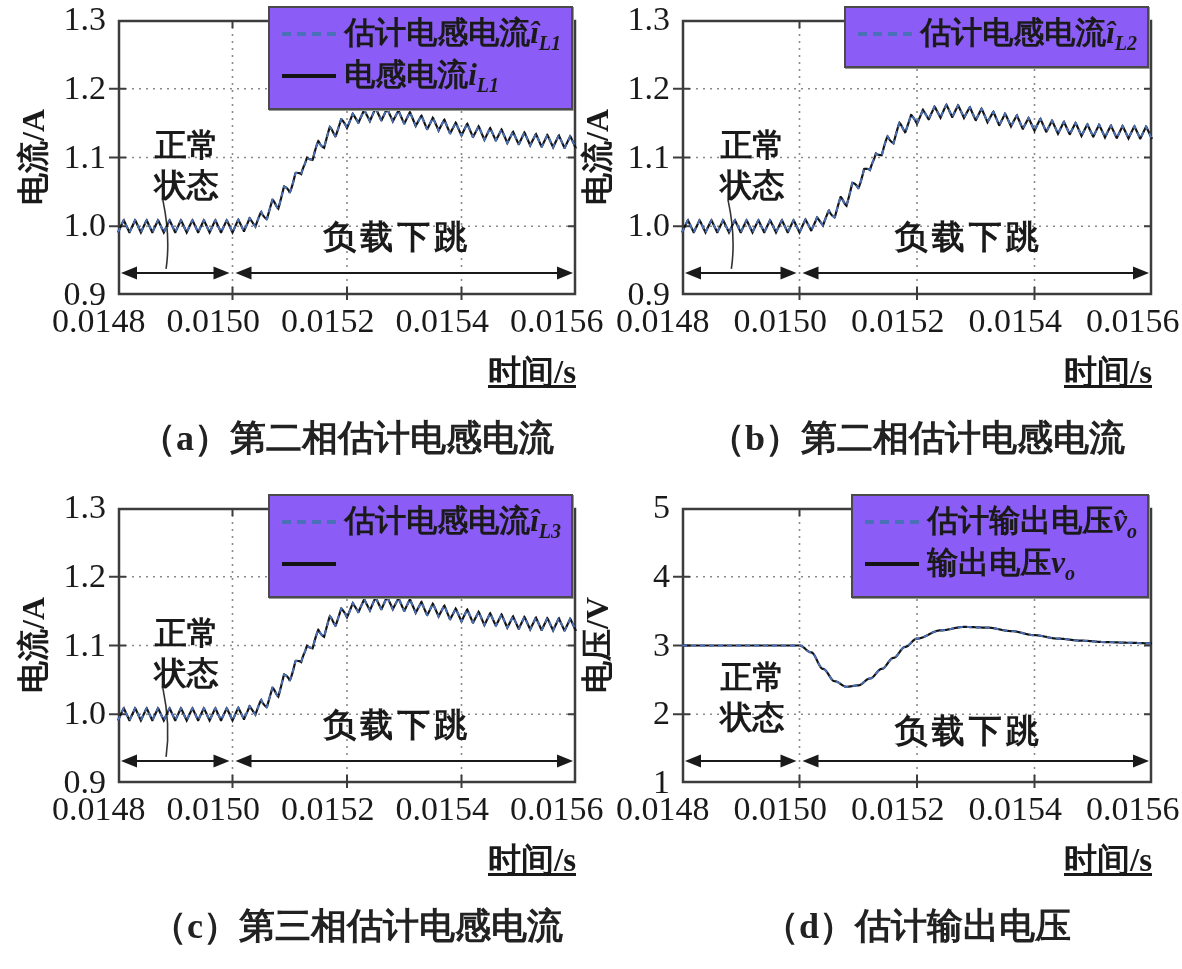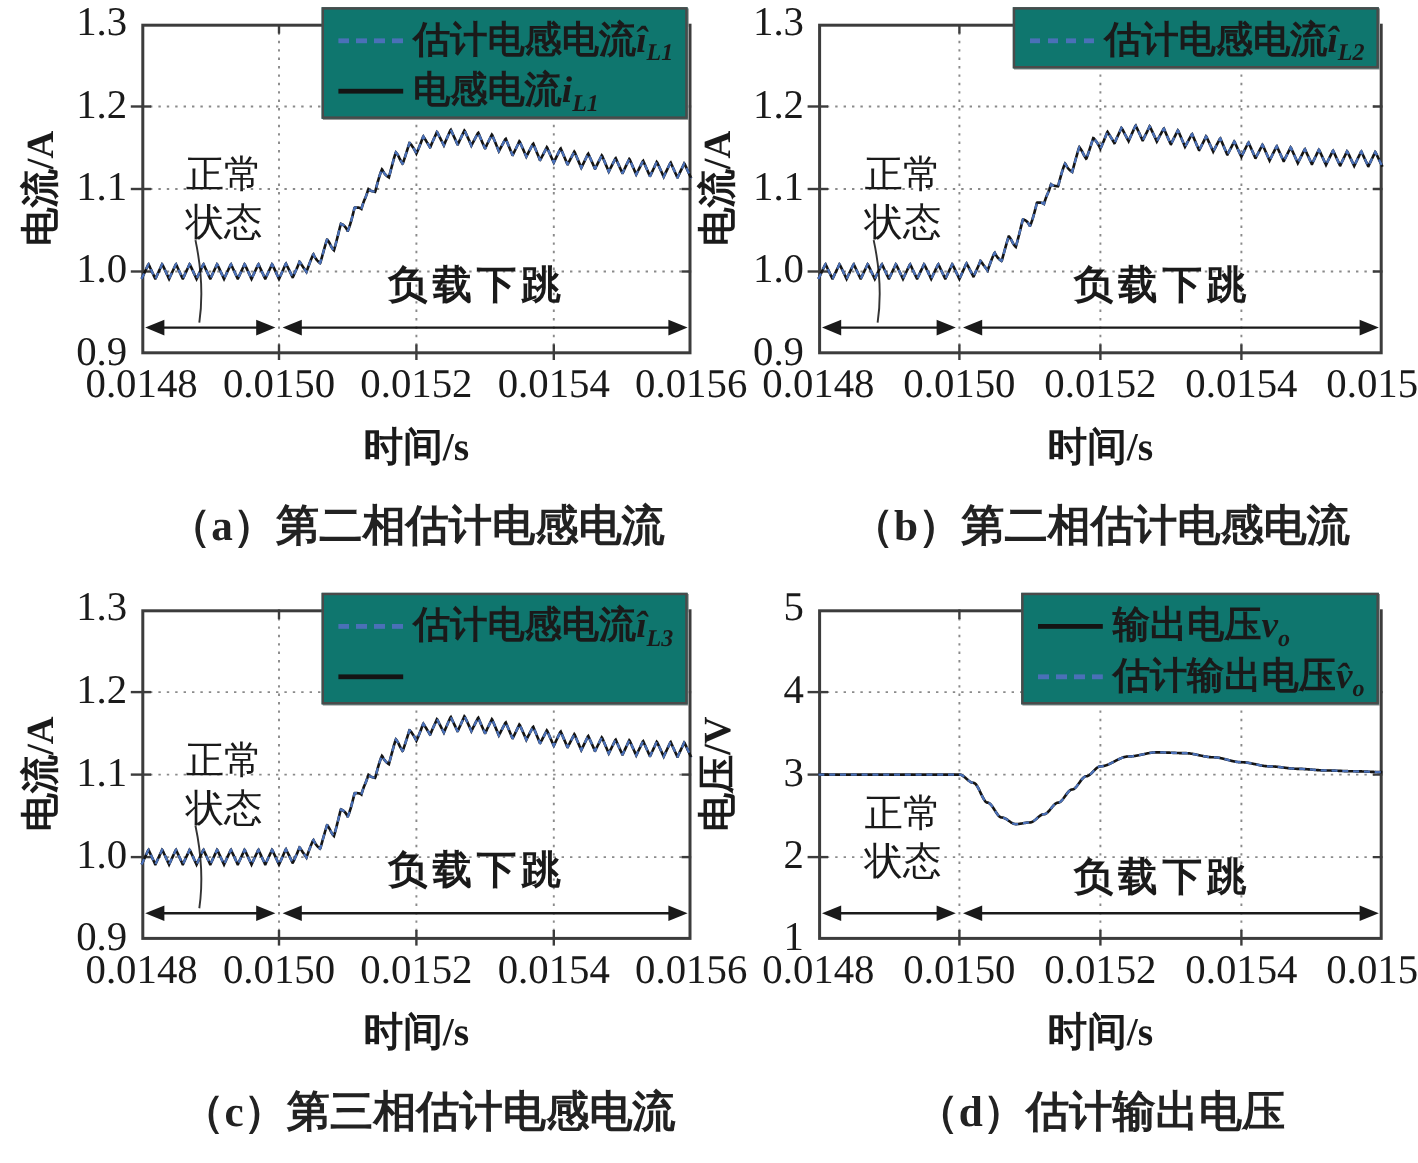--- a/index.html
+++ b/index.html
@@ -12,49 +12,49 @@
   .plot2{left:118px;top:508px;width:458px;height:275px;}
   .plot3{left:682px;top:508px;width:470px;height:275px;}
 
   .ylabel{position:absolute;width:170px;height:42px;text-align:center;
           font-weight:bold;font-size:32px;transform:rotate(-90deg);white-space:nowrap;}
   .yl0{left:-52px;top:136px;}
   .yl1{left:512px;top:136px;}
   .yl2{left:-52px;top:624px;}
   .yl3{left:512px;top:624px;}
 
-  .xlabel{position:absolute;text-align:center;font-weight:bold;font-size:33px;}
+  .xlabel{position:absolute;text-align:right;font-weight:bold;font-size:33px;text-decoration:underline;}
   .xl0{left:118px;top:350px;width:458px;}
   .xl1{left:682px;top:350px;width:470px;}
   .xl2{left:118px;top:838px;width:458px;}
   .xl3{left:682px;top:838px;width:470px;}
 
   .caption{position:absolute;text-align:center;font-weight:bold;font-size:36px;color:#222;}
   .cap0{left:78px;top:414px;width:538px;}
   .cap1{left:642px;top:414px;width:550px;}
   .cap2{left:88px;top:902px;width:538px;}
   .cap3{left:642px;top:902px;width:550px;}
 
   .tick-label{position:absolute;font-size:34px;white-space:nowrap;}
   .ytick{width:66px;text-align:right;}
-  .xtick{width:132px;text-align:center;}
-
-  .legend{position:absolute;right:3px;top:-14px;background:#0f766e;
+  .xtick{width:132px;}
+
+  .legend{position:absolute;right:3px;top:-14px;background:#8b5cf6;
           border:2.5px solid #4a4a4a;box-shadow:1px 1px 0 #999;
-          padding:5px 10px 0 12px;z-index:3;white-space:nowrap;}
+          padding:5px 10px 11px 12px;z-index:3;white-space:nowrap;}
   .legend-row{display:flex;align-items:center;height:42px;}
   .sw{display:inline-block;width:54px;height:4px;margin-right:8px;flex:0 0 54px;}
   .sw.dashed{background:repeating-linear-gradient(90deg,#4a70b8 0 9px,transparent 9px 15px);}
   .sw.solid{background:#141414;}
   .leg-label{font-weight:bold;font-size:31px;}
   .leg-label i{font-family:"Liberation Serif",serif;font-weight:bold;}
   .leg-label sub{font-size:20px;font-style:italic;font-weight:bold;}
 
   .ann-normal{position:absolute;left:3%;width:24%;text-align:center;
-              font-weight:normal;font-size:32px;line-height:40px;z-index:2;}
+              font-weight:bold;font-size:32px;line-height:40px;z-index:2;}
   .ann-normal span{display:block;}
   .plot0 .ann-normal,.plot1 .ann-normal,.plot2 .ann-normal{top:38%;}
   .plot3 .ann-normal{top:54%;}
   .ann-load{position:absolute;left:28%;width:66%;text-align:center;
             font-weight:bold;font-size:33px;letter-spacing:4px;z-index:2;}
   .plot0 .ann-load,.plot1 .ann-load,.plot2 .ann-load{top:71%;}
   .plot3 .ann-load{top:73%;}
 </style>
 </head>
 <body>
@@ -206,26 +206,26 @@
     </div>
 
   <div class="plot plot3">
     <div class="ann-normal">
       <span>正常</span>
       <span>状态</span>
     </div>
     <div class="ann-load">负载下跳</div>
     <div class="legend">
       <div class="legend-row">
+        <span class="sw dashed"></span>
+        <span class="leg-label"><span>估计输出电压</span><i>v̂</i><sub>o</sub></span>
+      </div>
+      <div class="legend-row">
         <span class="sw solid"></span>
         <span class="leg-label"><span>输出电压</span><i>v</i><sub>o</sub></span>
-      </div>
-      <div class="legend-row">
-        <span class="sw dashed"></span>
-        <span class="leg-label"><span>估计输出电压</span><i>v̂</i><sub>o</sub></span>
       </div>
     </div>
   <svg width="470" height="275" viewBox="0 0 470 275">
         <line x1="117.49999999999949" y1="0" x2="117.49999999999949" y2="275" stroke="#8a8a8a" stroke-width="1.6" stroke-dasharray="2 5"></line>
         <line x1="235" y1="0" x2="235" y2="275" stroke="#8a8a8a" stroke-width="1.6" stroke-dasharray="2 5"></line>
         <line x1="352.5000000000005" y1="0" x2="352.5000000000005" y2="275" stroke="#8a8a8a" stroke-width="1.6" stroke-dasharray="2 5"></line>
         <line x1="0" y1="206.25" x2="470" y2="206.25" stroke="#8a8a8a" stroke-width="1.6" stroke-dasharray="2 5"></line>
         <line x1="0" y1="137.5" x2="470" y2="137.5" stroke="#8a8a8a" stroke-width="1.6" stroke-dasharray="2 5"></line>
         <line x1="0" y1="68.75" x2="470" y2="68.75" stroke="#8a8a8a" stroke-width="1.6" stroke-dasharray="2 5"></line>
         <line x1="117.49999999999949" y1="0" x2="117.49999999999949" y2="8" stroke="#3c3c3c" stroke-width="2"></line>

